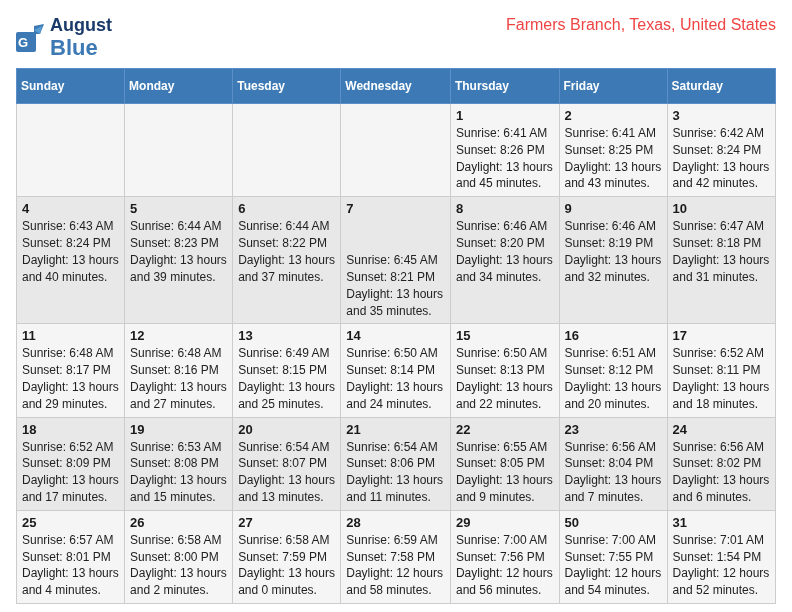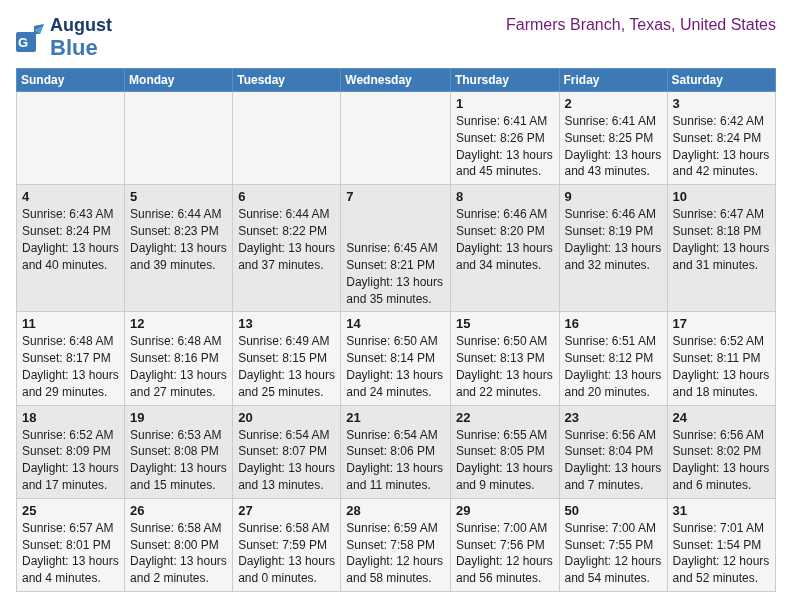--- a/index.html
+++ b/index.html
@@ -25,33 +25,33 @@
       text-align: right;
     }
     .month-title {
       font-size: 38px;
       font-weight: bold;
       color: #1a1a1a;
       line-height: 1.1;
     }
     .location {
       font-size: 16px;
-      color: #701a75;
+      color: #ef4444;
       font-weight: 500;
     }
     table {
       width: 100%;
       border-collapse: collapse;
     }
     thead tr th {
       background-color: #3d7ab5;
       color: #fff;
       font-size: 12px;
       font-weight: bold;
-      padding: 4px 4px;
+      padding: 10px 4px;
       text-align: left;
       border: 1px solid #5a8fc7;
     }
     tbody tr {
       vertical-align: top;
     }
     tbody tr:nth-child(odd) td {
       background-color: #f5f5f5;
     }
     tbody tr:nth-child(even) td {

